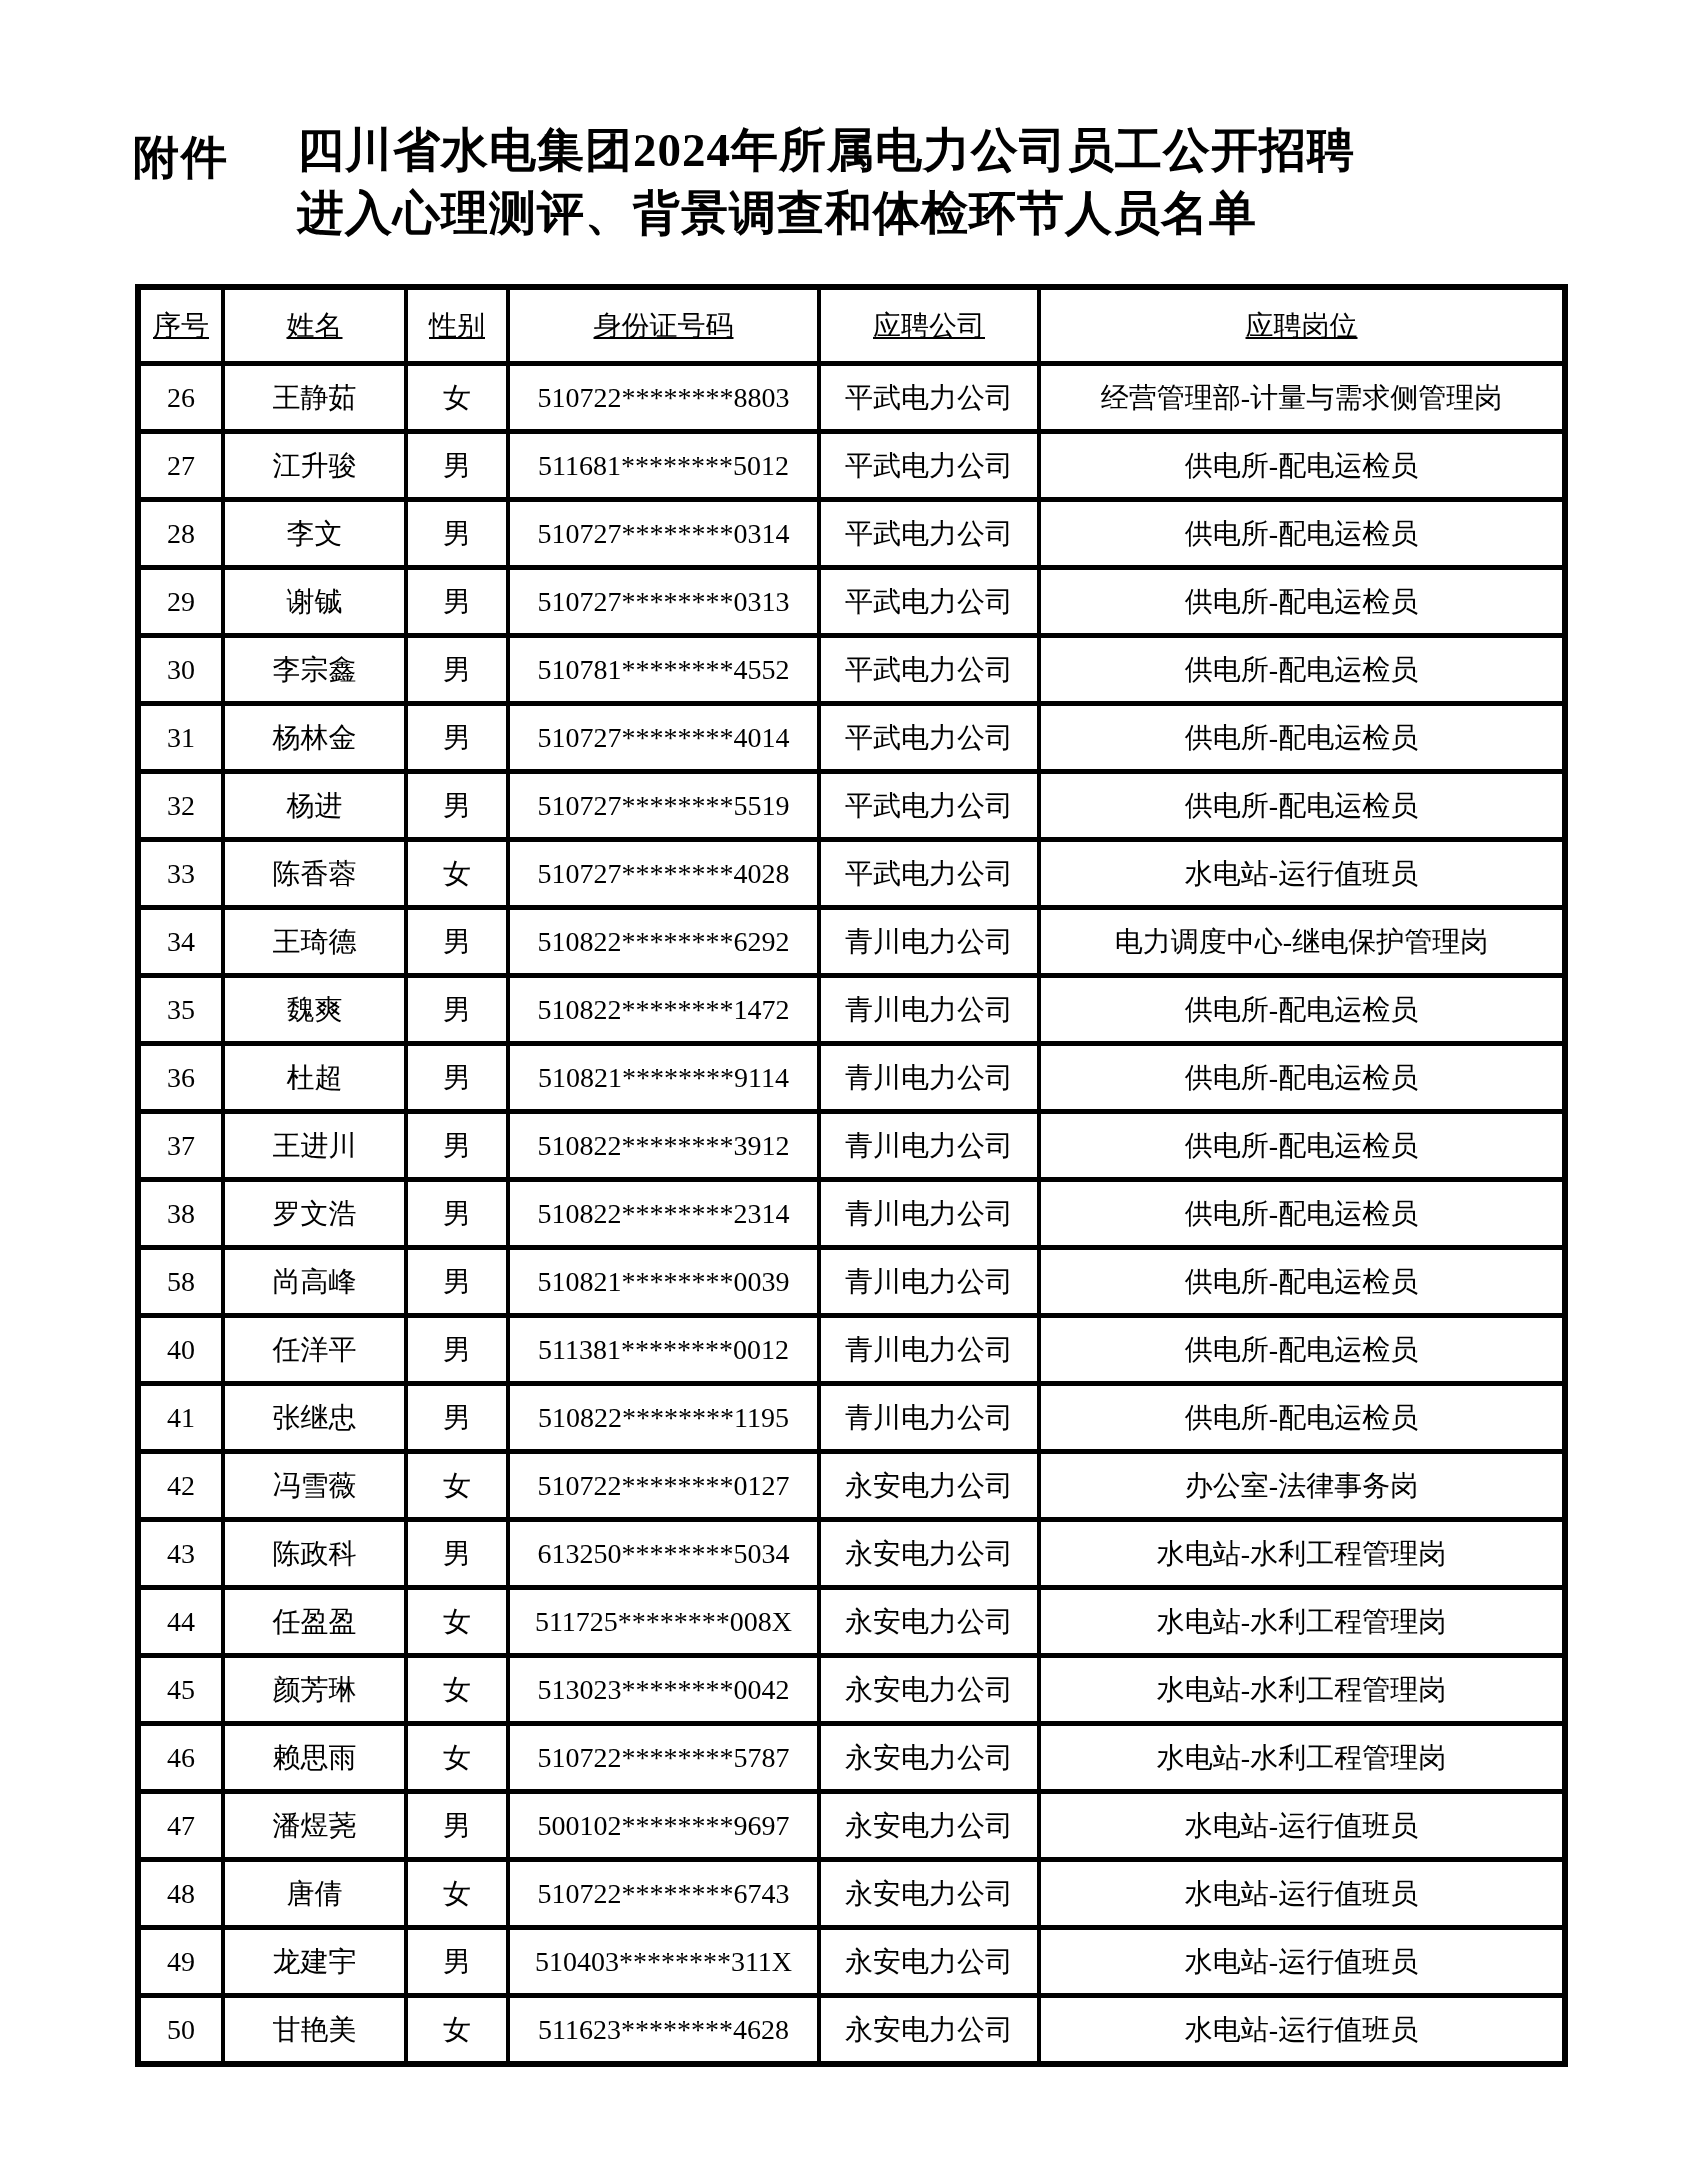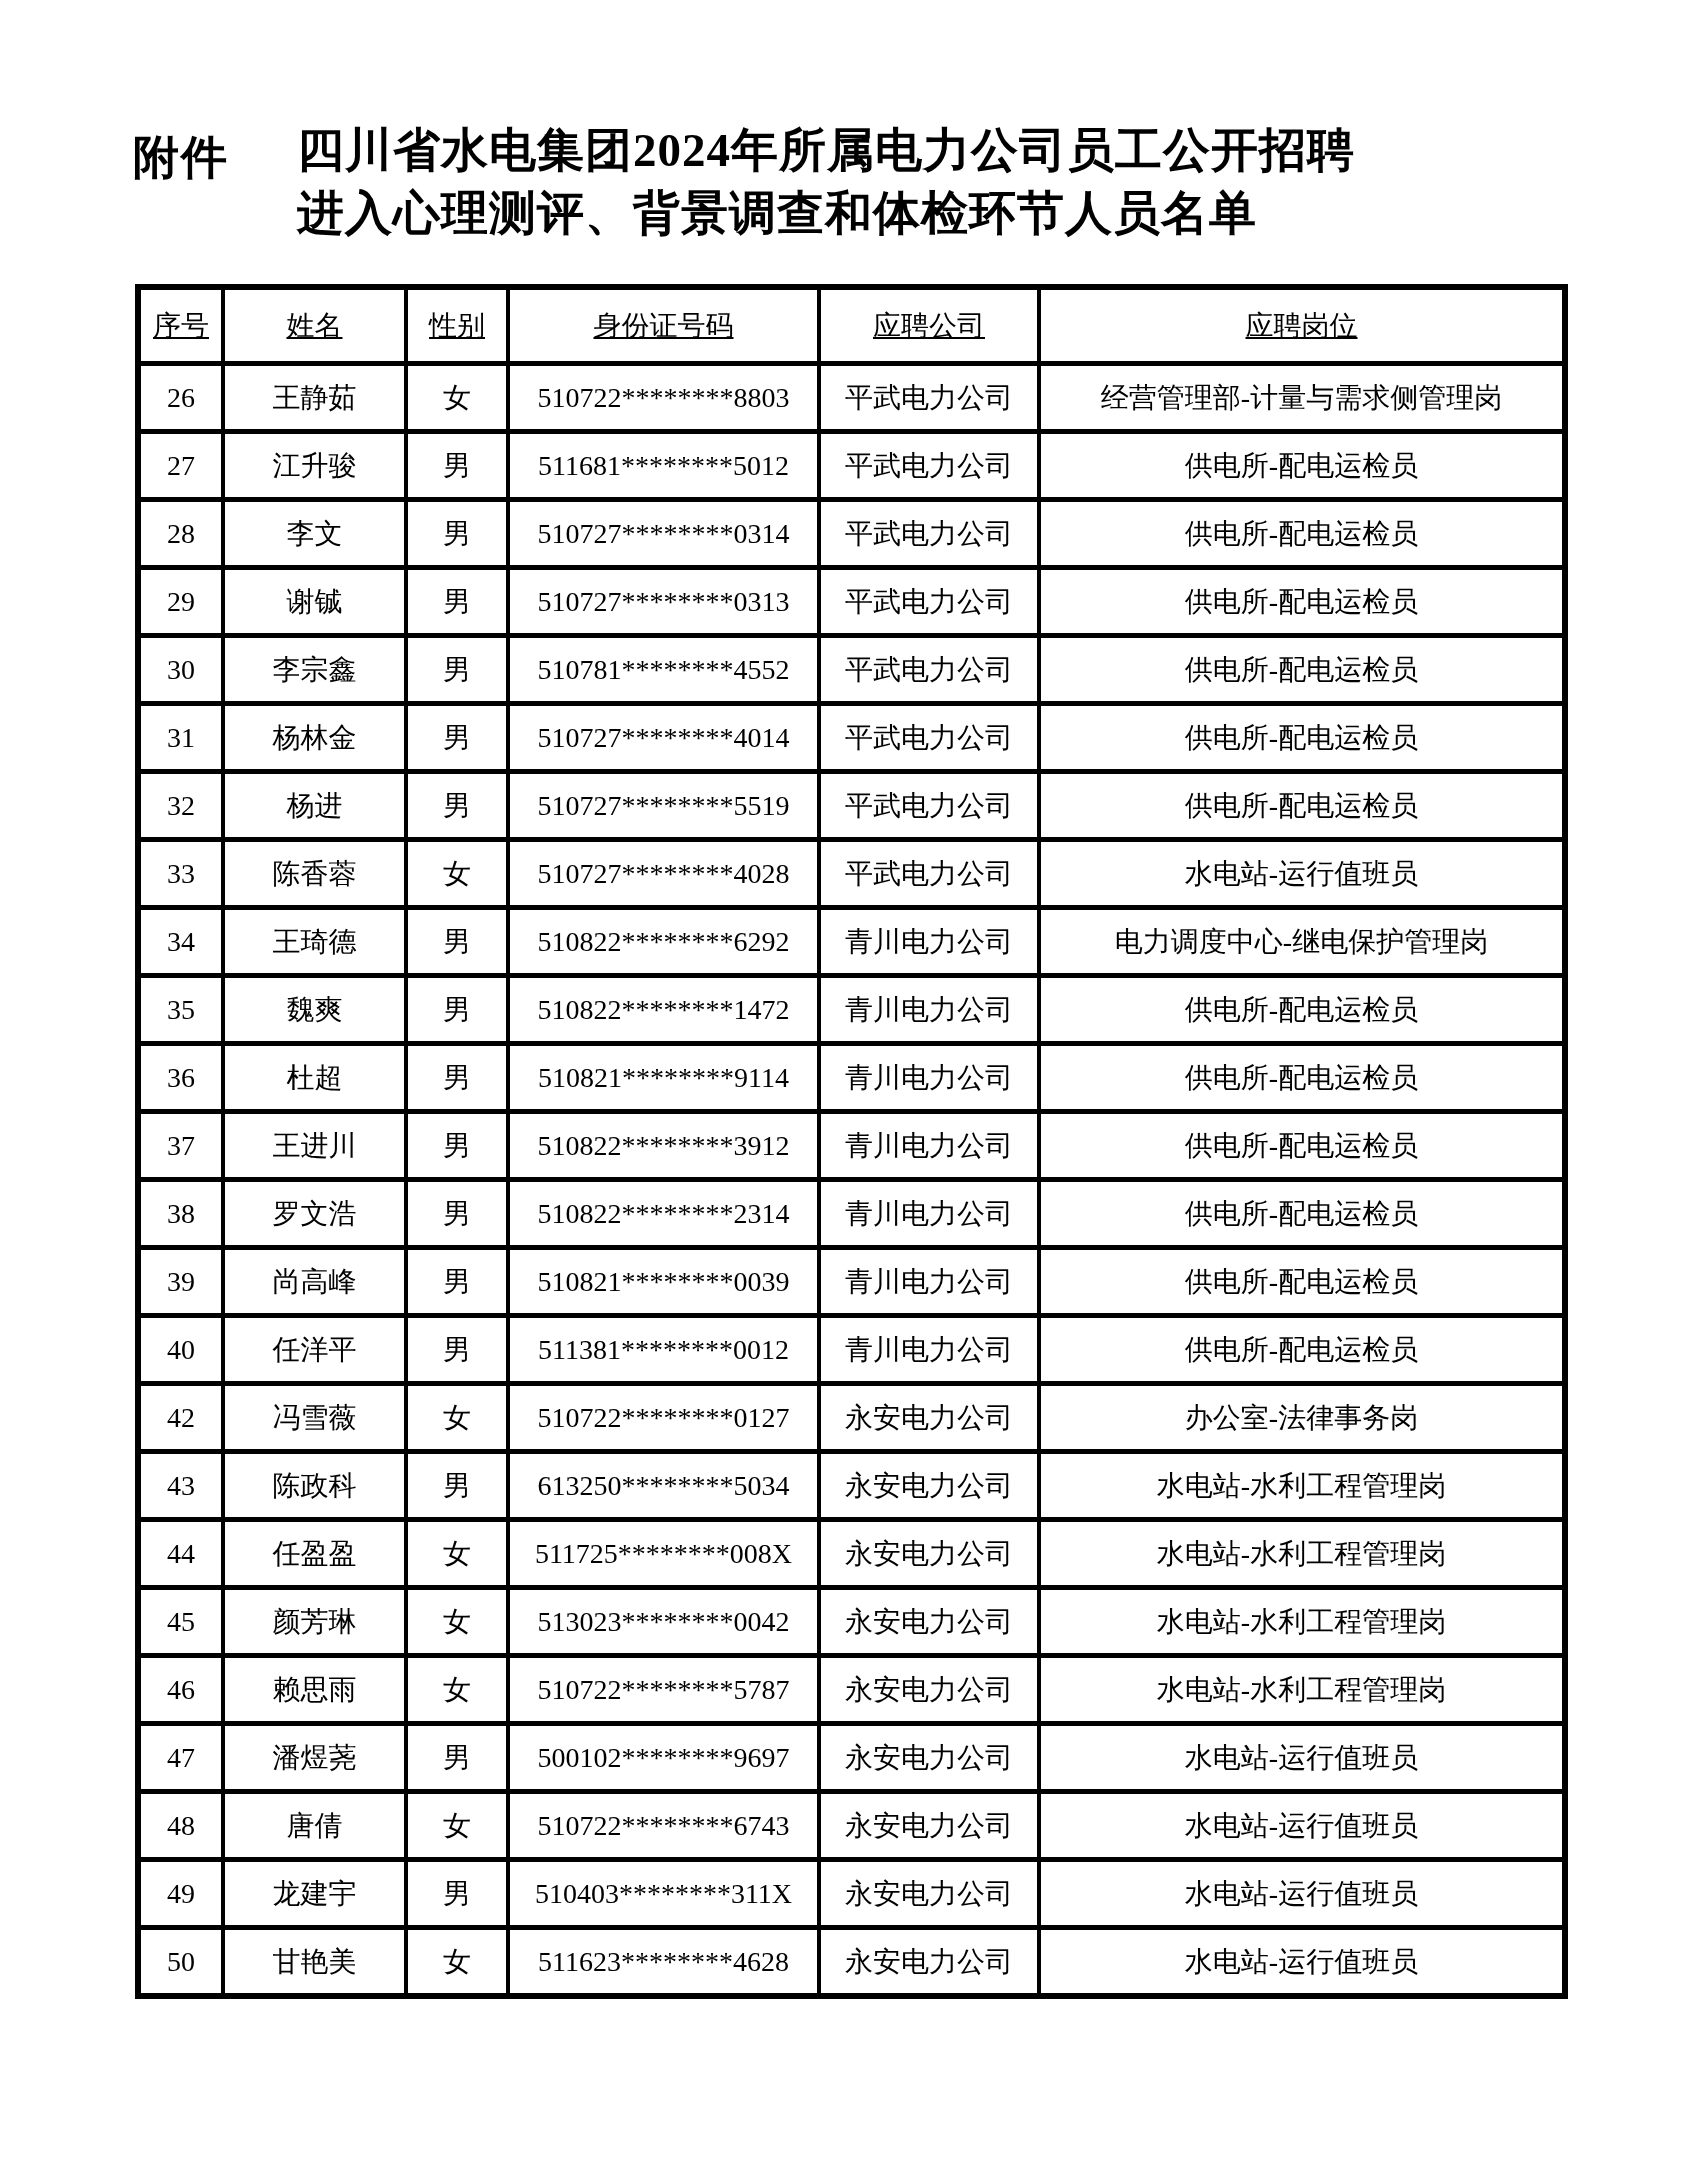--- a/index.html
+++ b/index.html
@@ -195,36 +195,44 @@
         </tr>
         <tr>
           <td>38</td>
           <td>罗文浩</td>
           <td>男</td>
           <td>510822********2314</td>
           <td>青川电力公司</td>
           <td>供电所-配电运检员</td>
         </tr>
         <tr>
-          <td>39</td>
+          <td>58</td>
           <td>尚高峰</td>
           <td>男</td>
           <td>510821********0039</td>
           <td>青川电力公司</td>
           <td>供电所-配电运检员</td>
         </tr>
         <tr>
           <td>40</td>
           <td>任洋平</td>
           <td>男</td>
           <td>511381********0012</td>
           <td>青川电力公司</td>
           <td>供电所-配电运检员</td>
         </tr>
         <tr>
+          <td>41</td>
+          <td>张继忠</td>
+          <td>男</td>
+          <td>510822********1195</td>
+          <td>青川电力公司</td>
+          <td>供电所-配电运检员</td>
+        </tr>
+        <tr>
           <td>42</td>
           <td>冯雪薇</td>
           <td>女</td>
           <td>510722********0127</td>
           <td>永安电力公司</td>
           <td>办公室-法律事务岗</td>
         </tr>
         <tr>
           <td>43</td>
           <td>陈政科</td>

